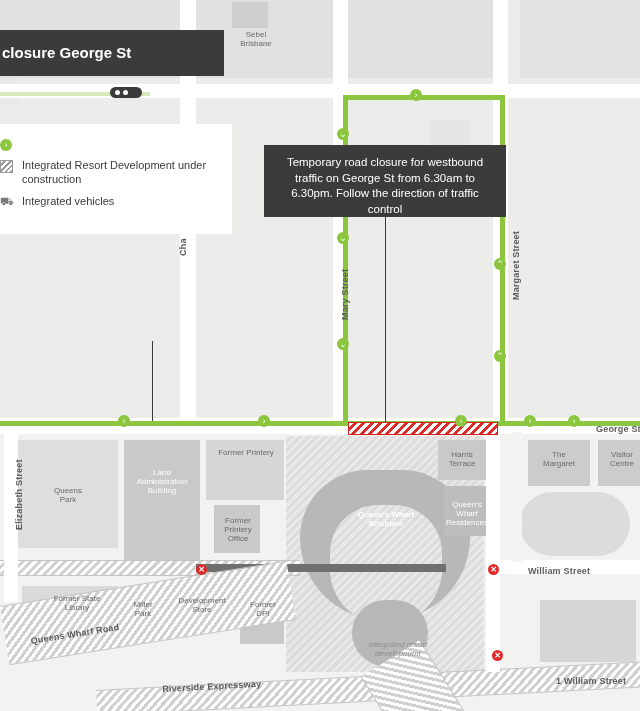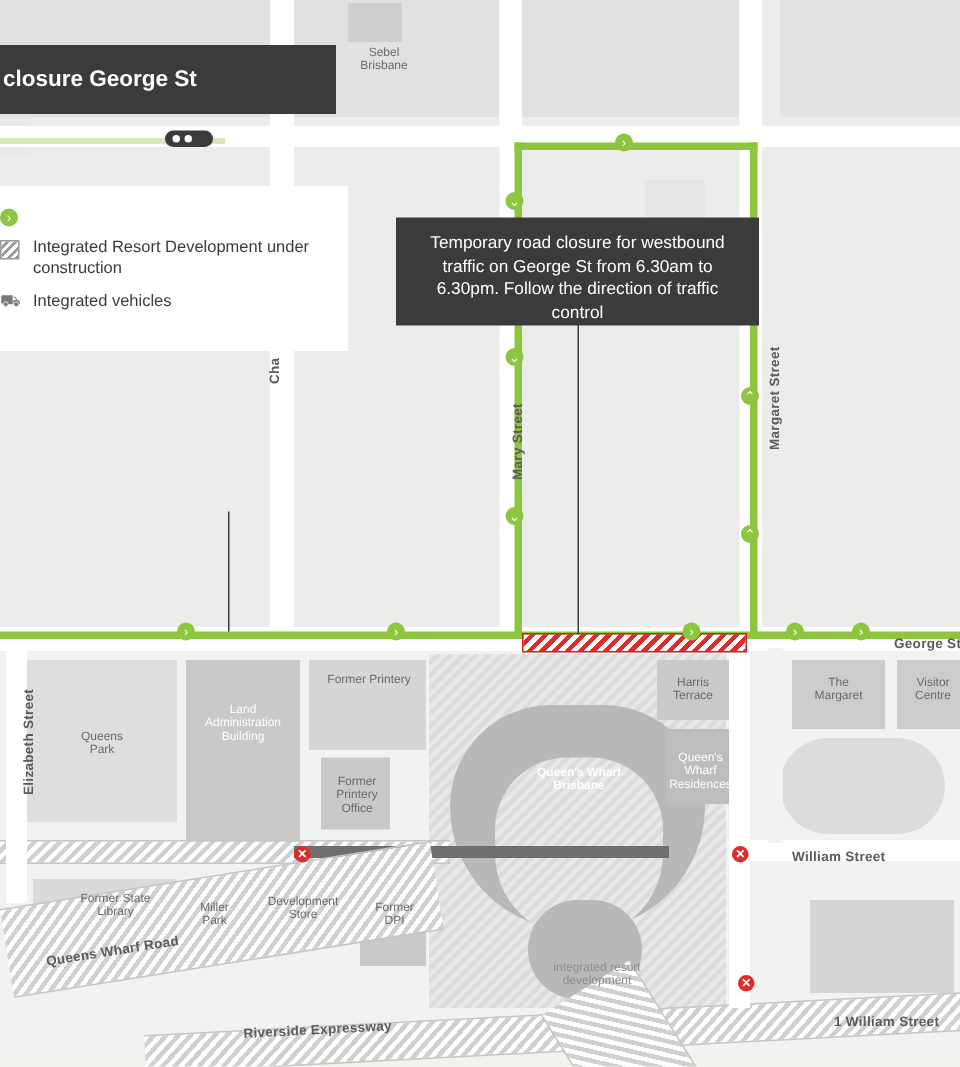--- a/index.html
+++ b/index.html
@@ -35,21 +35,21 @@
   .rlabel.bold{font-weight:bold;}
 
   .plabel{
     position:absolute;
     font-size:8px;color:#6a6a6a;
     text-align:center;
     white-space:pre-line;
     line-height:1.15;
   }
   .plabel.white{color:#ffffff;}
-  .plabel.lt{color:#8d8d8d;}
+  .plabel.lt{color:#8d8d8d;font-style:italic;}
 
   
   .green{position:absolute;background:#8cc63e;}
   .grnH{height:5px;}
   .grnV{width:5px;}
 
   .arrow{
     position:absolute;
     width:12px;height:12px;
     border-radius:50%;

